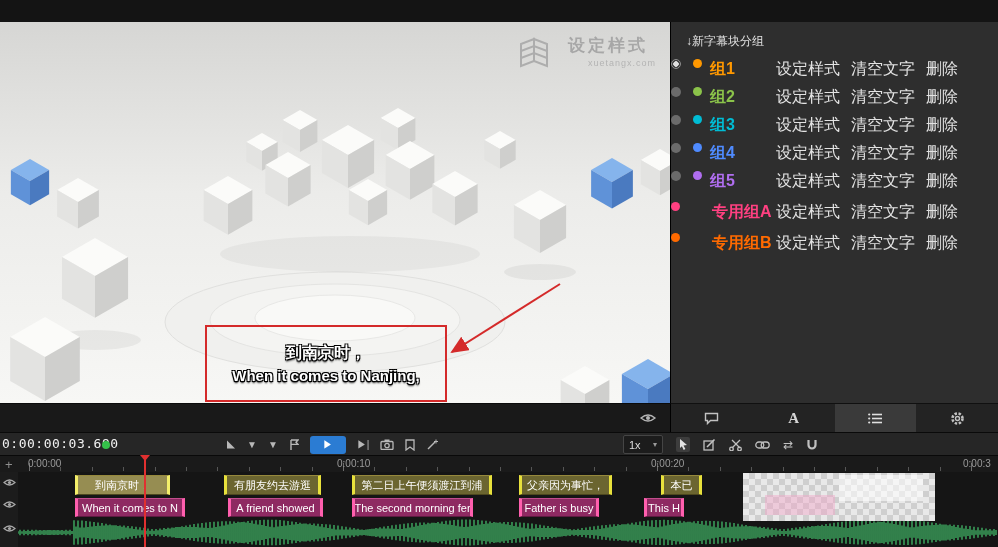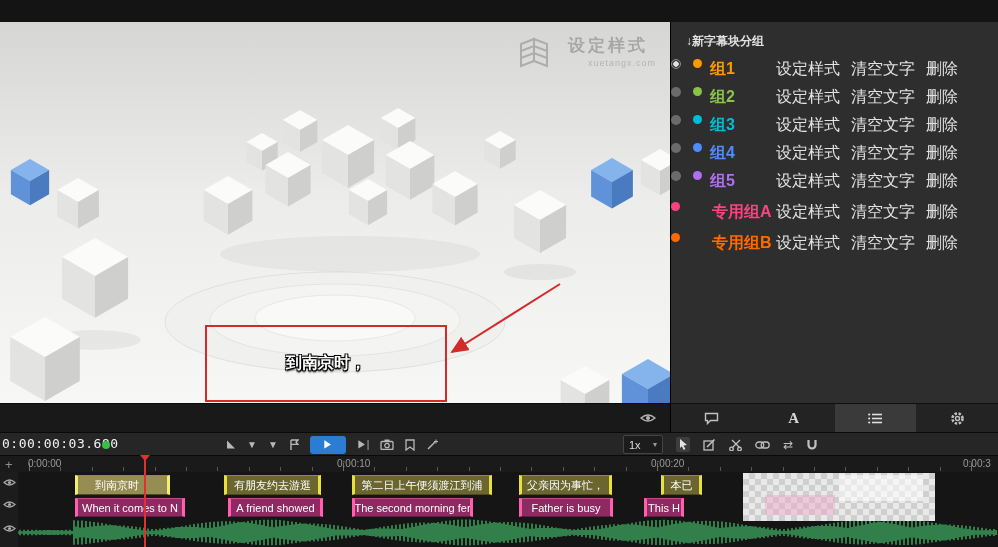--- a/index.html
+++ b/index.html
@@ -26,21 +26,21 @@
            text-shadow:-1px -1px 0 #000,1px -1px 0 #000,-1px 1px 0 #000,1px 1px 0 #000,0 2px 2px #000; }
   .suben { color:#fff; font-weight:bold; font-size:15px;
            text-shadow:-1px -1px 0 #000,1px -1px 0 #000,-1px 1px 0 #000,1px 1px 0 #000,0 2px 2px #000; }
   .anno { position:absolute; left:0; top:0; pointer-events:none; }
 
   .vstrip { position:absolute; left:0; top:403px; width:670px; height:29px; background:#191919;
             border-top:1px solid #0b0b0b; display:flex; align-items:center; justify-content:flex-end; padding-right:14px; }
 
   
   .panel { position:absolute; left:670px; top:22px; width:328px; height:381px; background:#2e2e2e; border-left:1px solid #000; }
-  .panel-header { color:#e2e2e2; font-size:12px; padding:11px 8px 0 15px;font-weight:bold; }
+  .panel-header { color:#e2e2e2; font-size:12px; padding:11px 8px 0 15px; }
   .grows { margin-top:9px; }
   .grow { position:relative; height:28px; display:flex; align-items:flex-start; font-size:16px; }
   .grow.special { margin-top:3px;gap:24px; }
   .radio { width:10px; height:10px; border-radius:50%; background:#6b6b6b; margin-right:12px; flex:none; }
   .radio.sel { background:radial-gradient(circle at 50% 50%, #e0e0e0 0 2.5px, #3a3a3a 3px); border:1px solid #8d8d8d; }
   .dot { width:9px; height:9px; border-radius:50%; margin-right:8px; flex:none; }
   .glabel { font-weight:bold; white-space:nowrap; }
   .gactions { position:absolute; left:105px; display:flex; gap:11px; color:#e3e3e3; }
   .glink { cursor:default; white-space:nowrap; }
 
@@ -167,20 +167,21 @@
         </g>
       </svg>
       <div class="wm-text">
         <span class="wm-name">设定样式</span>
         <span class="wm-site">xuetangx.com</span>
       </div>
     </div>
 
     <div class="redbox">
       <span class="subcn">到南京时，</span>
+      <span class="suben">When it comes to Nanjing,</span>
     </div>
 
     <svg class="anno" width="670" height="381" viewBox="0 0 670 381">
       <defs>
         <marker id="ah" markerWidth="10" markerHeight="8" refX="8" refY="4" orient="auto">
           <path d="M0 0 L9 4 L0 8 Z" fill="#d42a2a"></path>
         </marker>
       </defs>
       <line x1="560" y1="262" x2="452" y2="330" stroke="#d42a2a" stroke-width="2" marker-end="url(#ah)"></line>
     </svg>
@@ -414,21 +415,21 @@
 
     <div class="blk blk-cn sel" style="left:75px;width:95px;">到南京时，</div>
     <div class="blk blk-cn" style="left:224px;width:97px;">有朋友约去游逛</div>
     <div class="blk blk-cn" style="left:352px;width:140px;">第二日上午便须渡江到浦</div>
     <div class="blk blk-cn" style="left:519px;width:93px;">父亲因为事忙，</div>
     <div class="blk blk-cn" style="left:661px;width:41px;">本已</div>
 
     <div class="blk blk-en" style="left:75px;width:110px;">When it comes to N</div>
     <div class="blk blk-en" style="left:228px;width:95px;text-align:center;">A friend showed</div>
     <div class="blk blk-en" style="left:352px;width:121px;text-align:right;">The second morning fer</div>
-    <div class="blk blk-en" style="left:519px;width:94px;">Father is busy</div>
+    <div class="blk blk-en" style="left:519px;width:80px;">Father is busy</div>
     <div class="blk blk-en" style="left:644px;width:40px;">This H</div>
 
     <div class="mosaic"></div>
   </div>
 
   <div class="ph-cap"></div>
   <div class="playhead"></div>
 
 </div>
 

